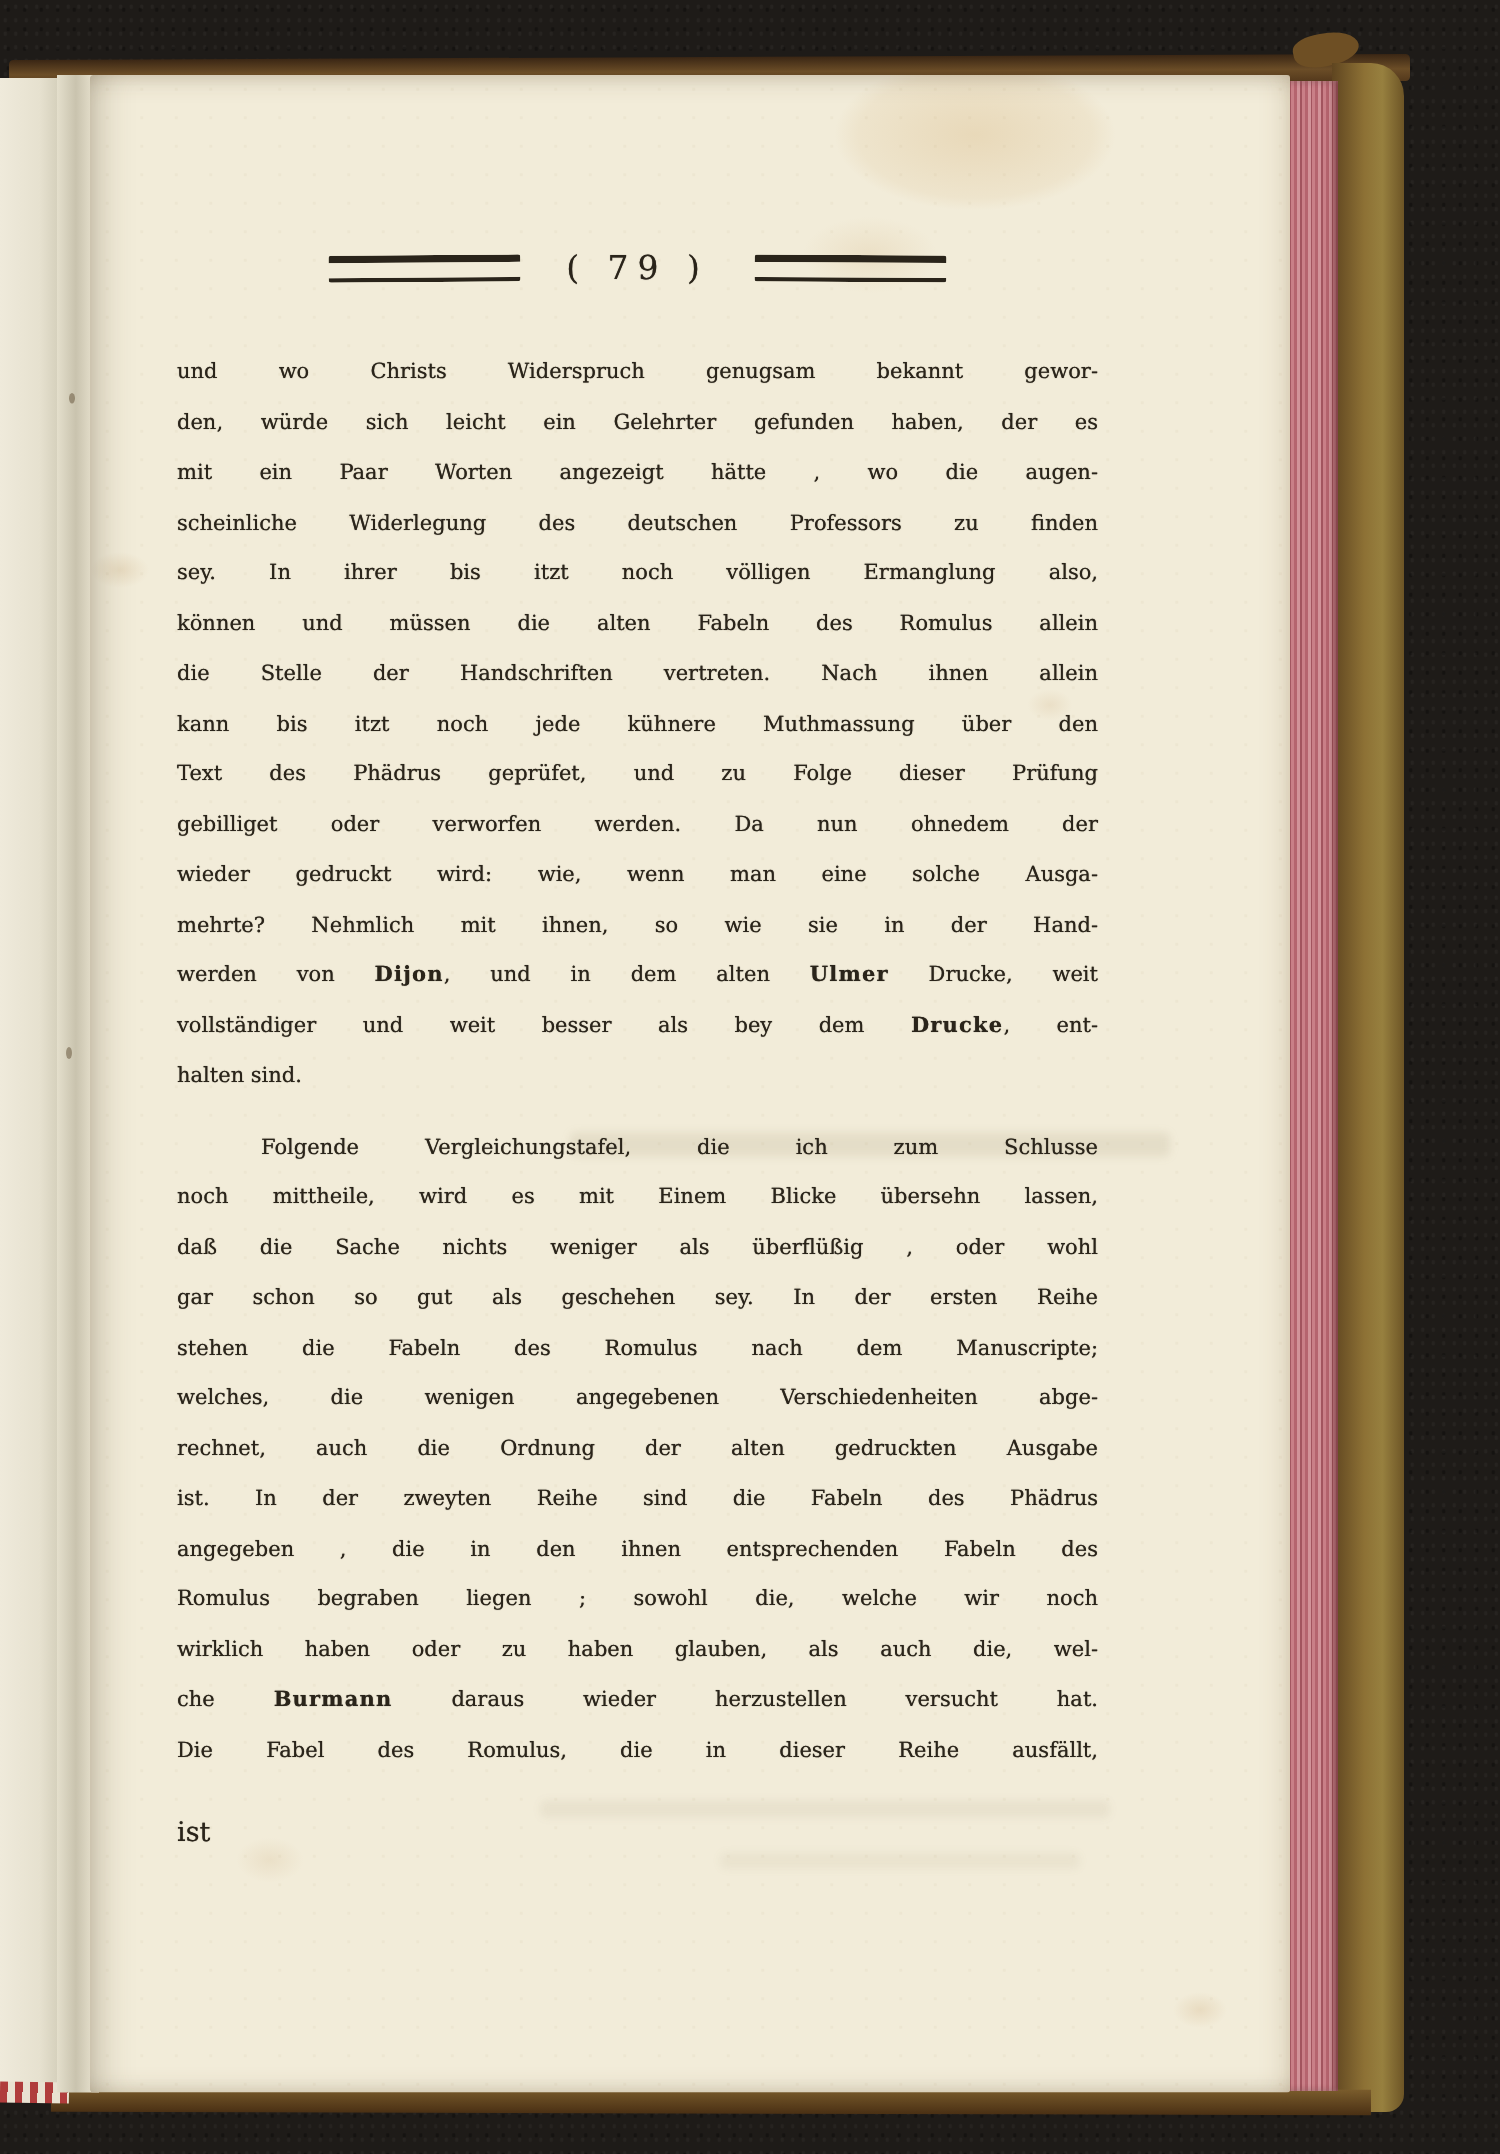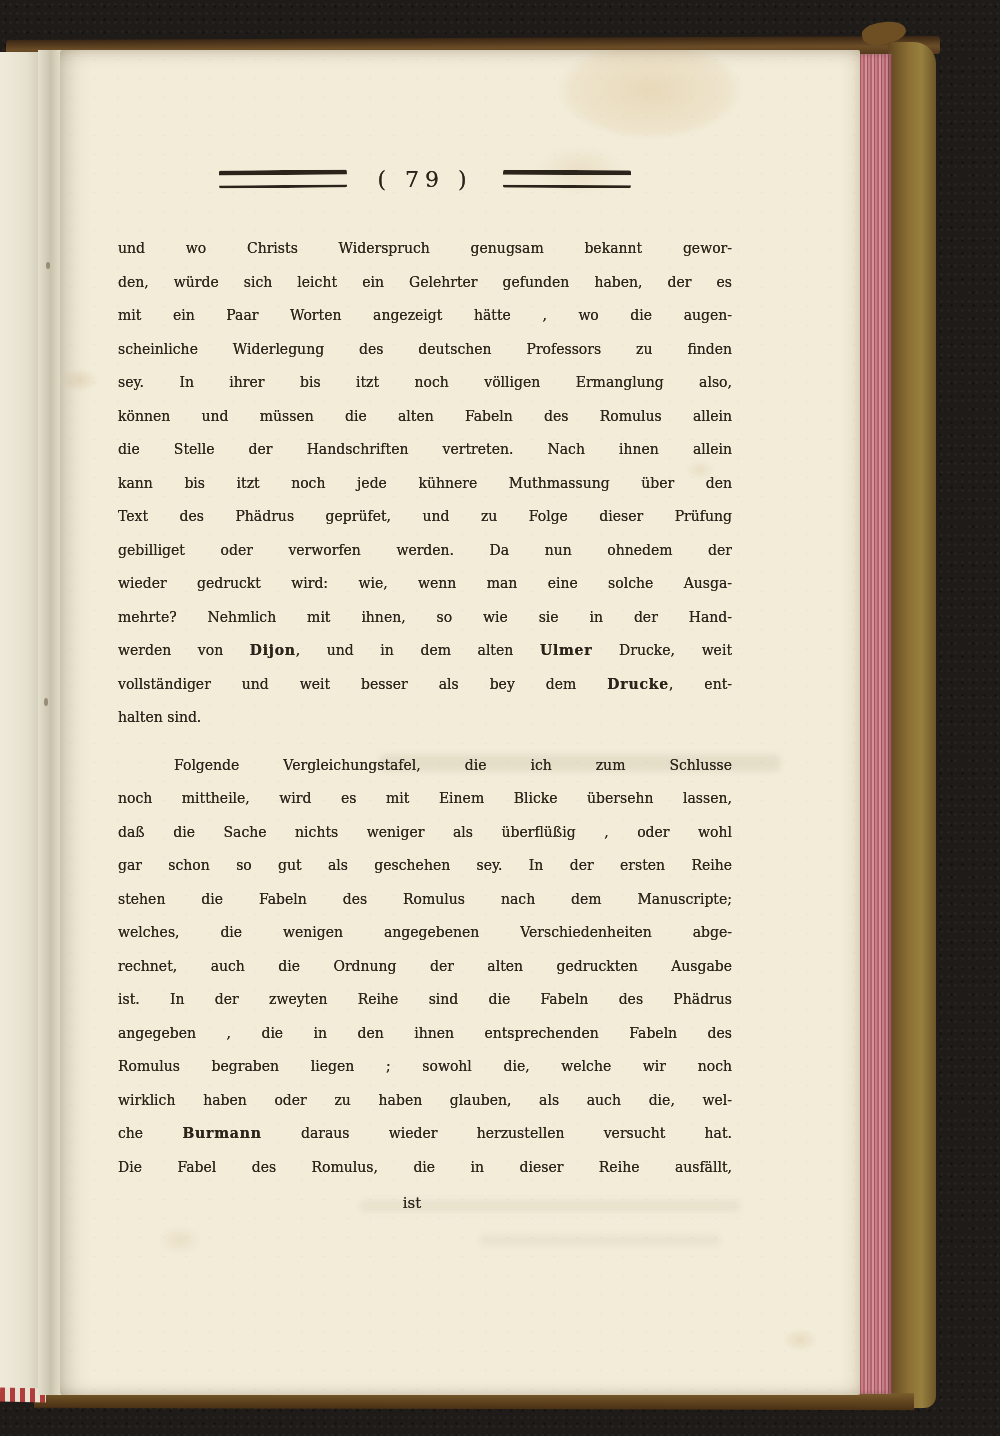--- a/index.html
+++ b/index.html
@@ -103,22 +103,22 @@
   .para + .para{margin-top:14px;}
   .line{
     font-size:14px;line-height:33.5px;white-space:normal;
     text-shadow:0 0 0.55px rgba(42,36,26,0.85);
     text-align:left;
   }
   .line.j{text-align:justify;text-align-last:justify;}
   .line.indent{padding-left:56px;}
   .emph{font-weight:bold;letter-spacing:0.8px;}
   .catchword-row{
-    margin-top:3px;text-align:center;padding-right:26px;
-    font-size:15px;line-height:33px;
+    margin-top:21px;text-align:left;padding-right:26px;
+    font-size:18px;line-height:33px;
     text-shadow:0 0 0.5px rgba(42,36,26,0.8);
   }
   .speck{position:absolute;background:#6a5a40;border-radius:50%;opacity:.55;}
 </style>
 </head>
 <body>
 
 <div class="cover-top"></div>
 <div class="cover-corner-flaw"></div>
 <div class="cover-right"></div>

